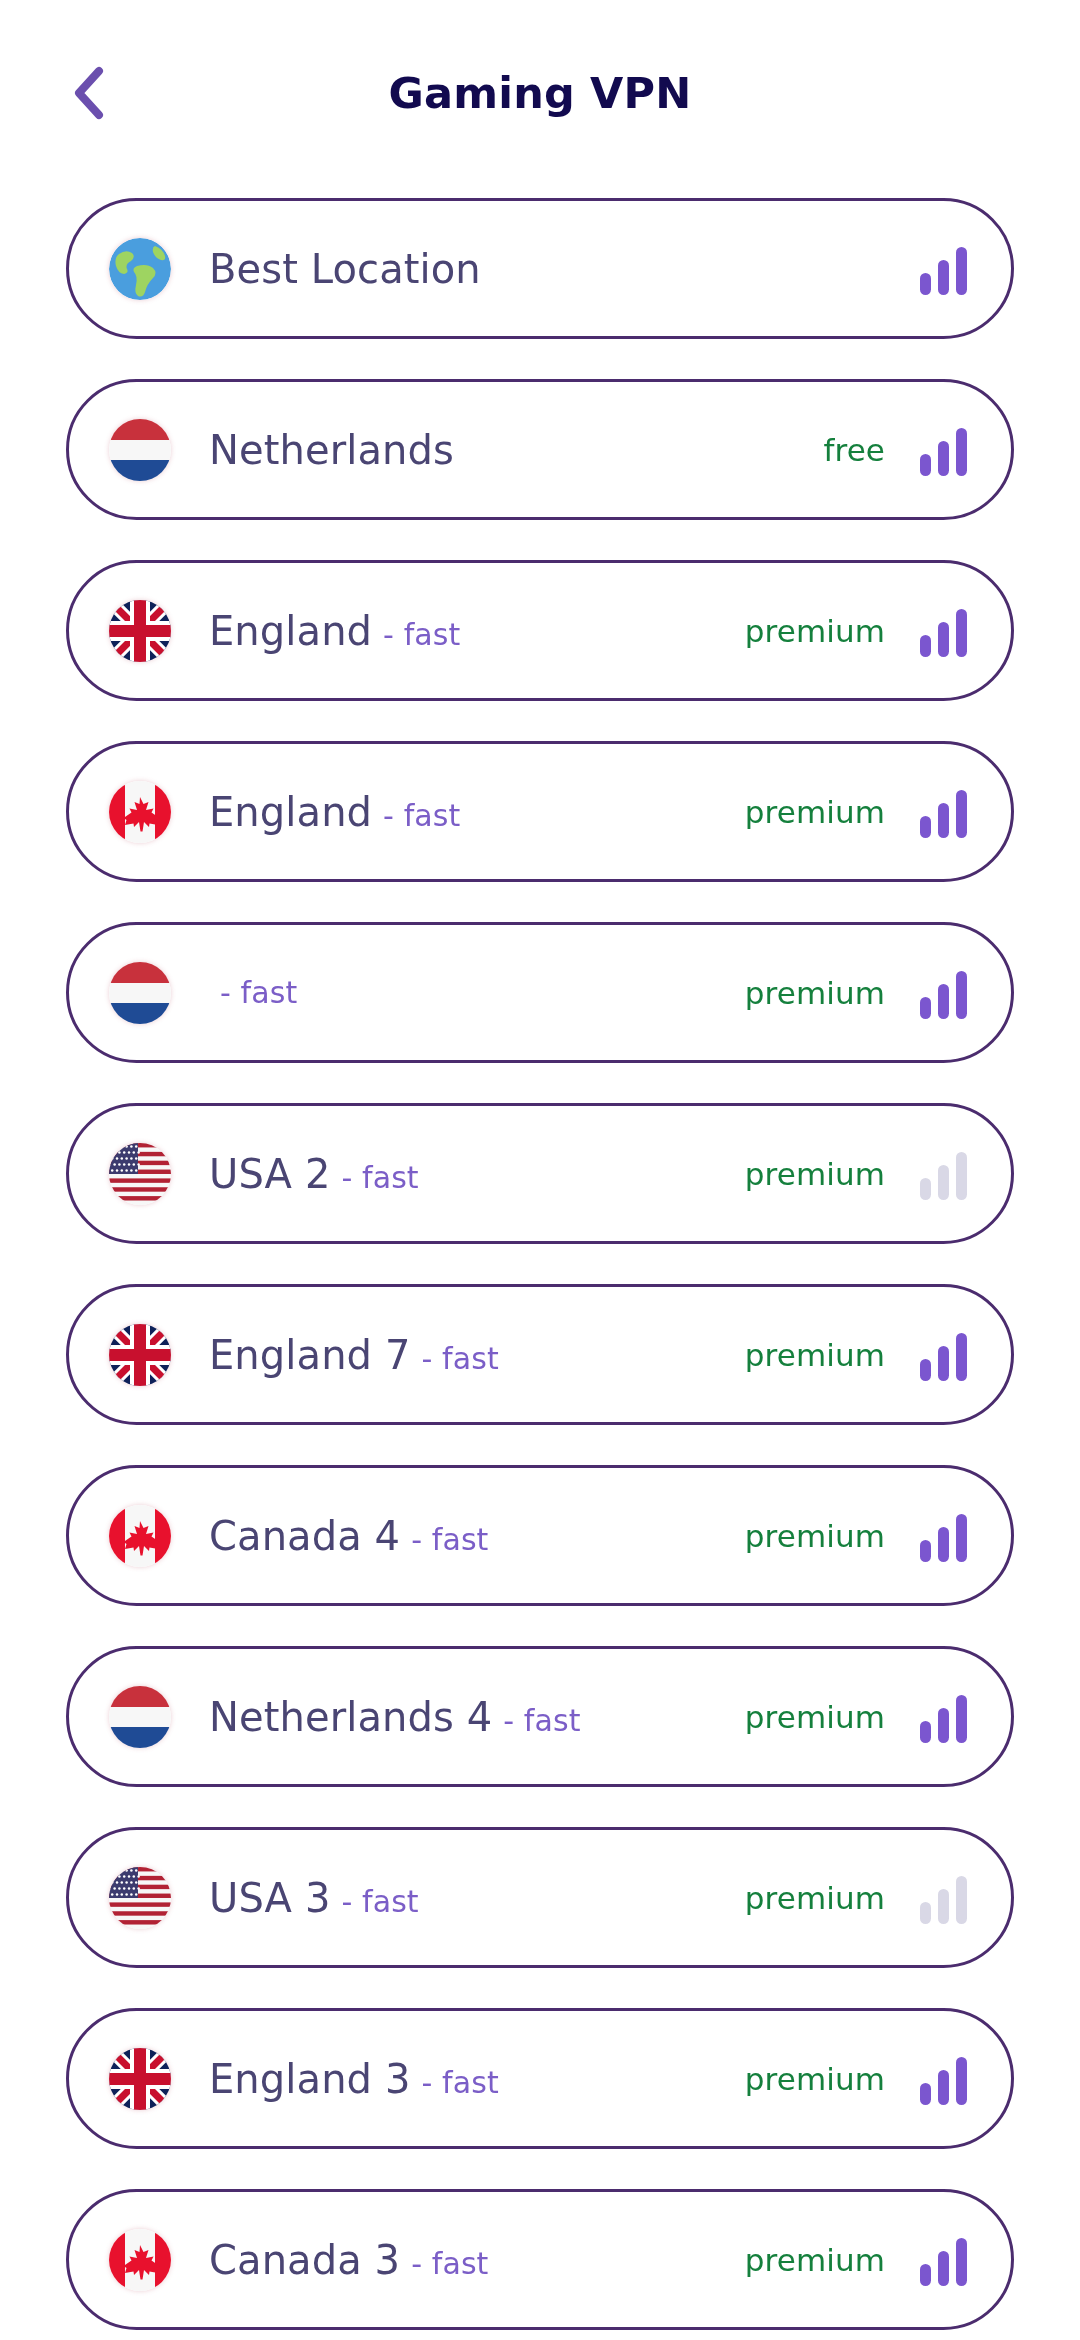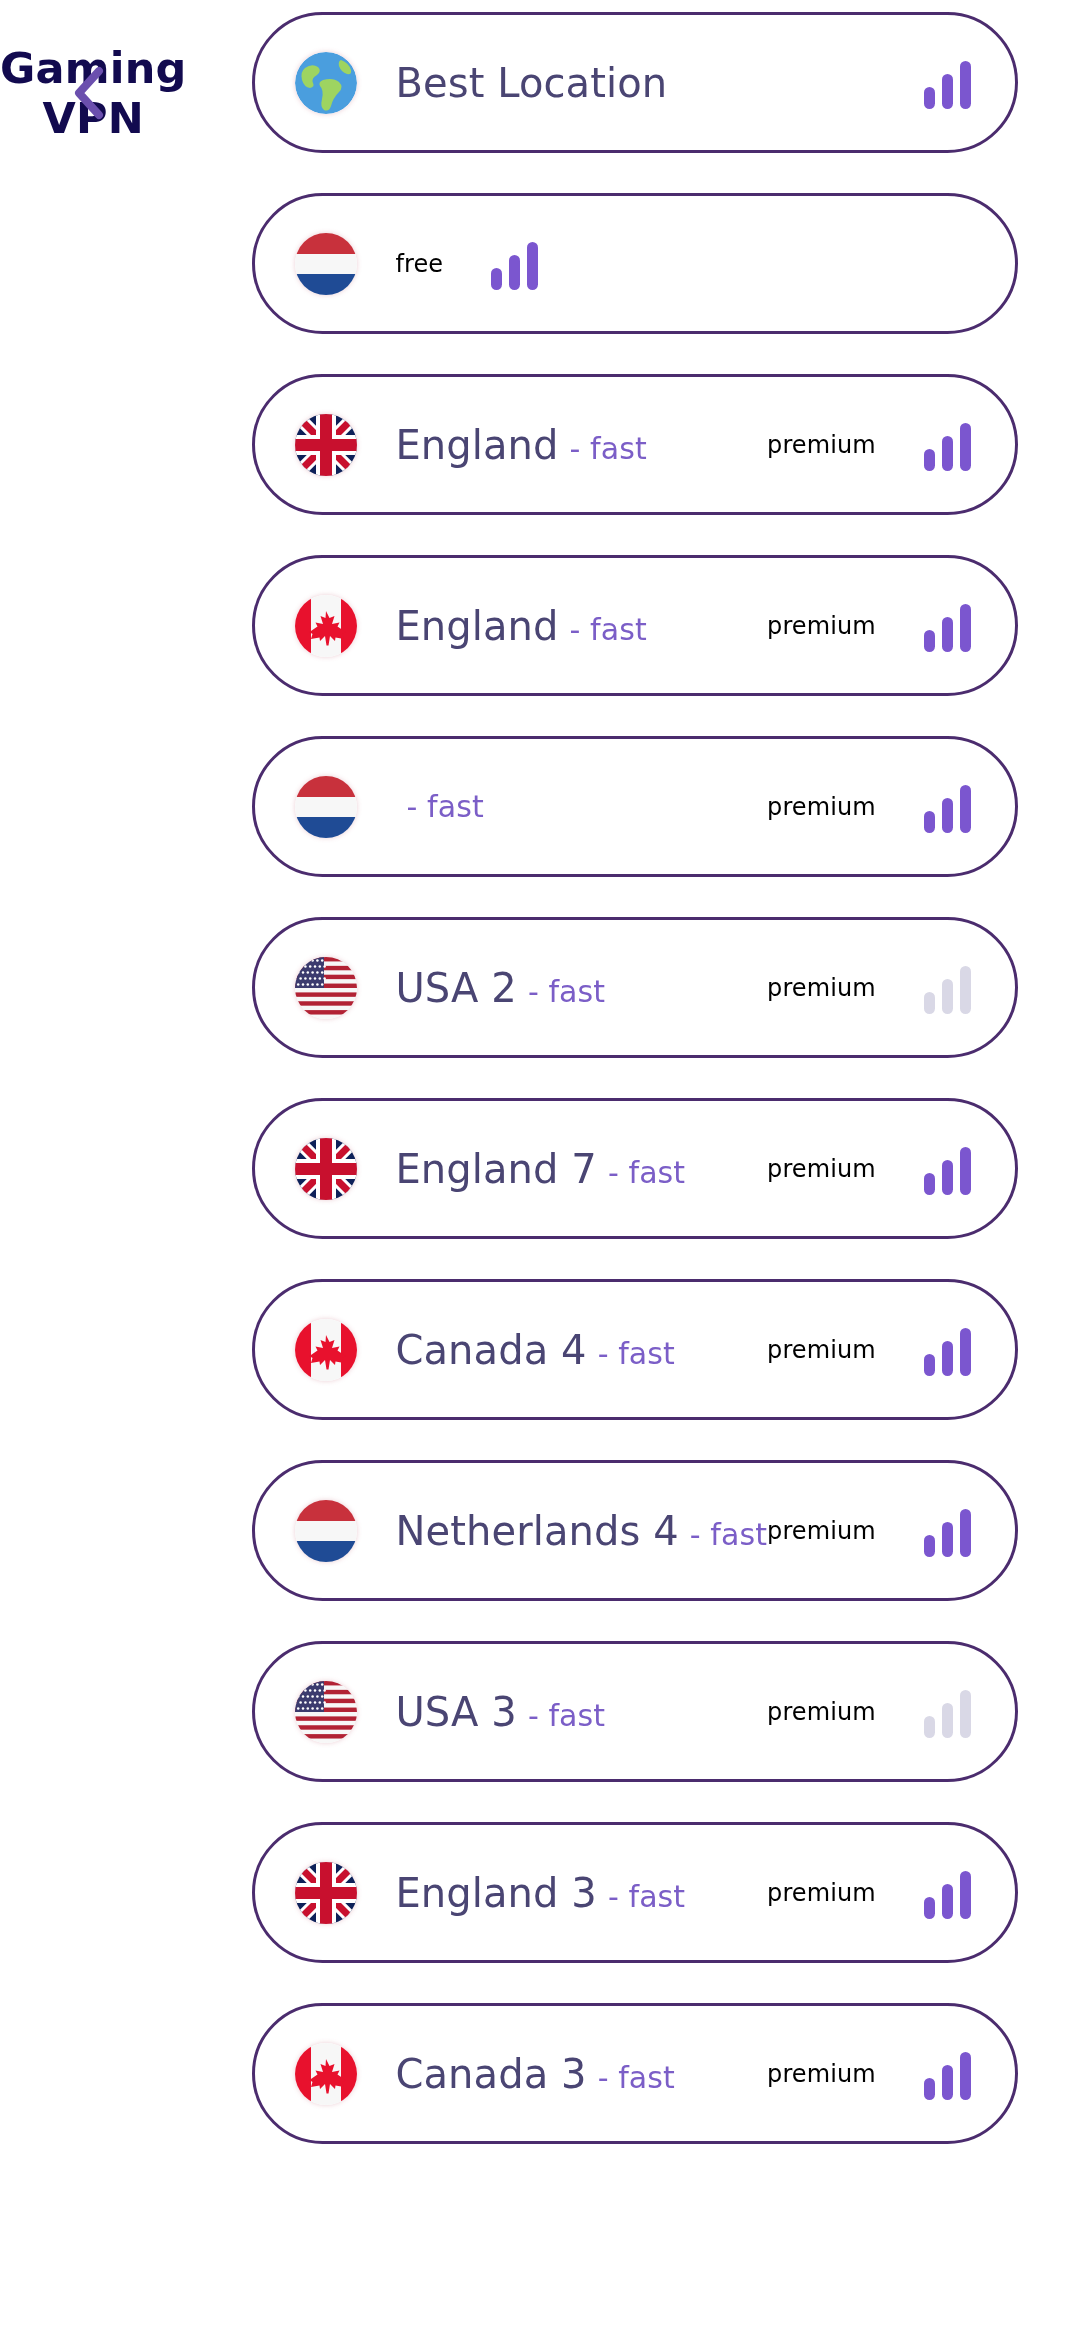--- a/index.html
+++ b/index.html
@@ -7,21 +7,21 @@
     width:1080px; height:2340px;
     background:#ffffff;
     font-family:"DejaVu Sans", sans-serif;
     overflow:hidden;
   }
   .screen {
     width:1080px; height:2340px;
     background:#ffffff;
     position:relative;
     display:flex;
-    flex-direction:row;
+    flex-direction:column;
     border-radius:14px;
   }
 
   
   .header {
     height:186px;
     flex:0 0 186px;
     position:relative;
     display:flex;
     align-items:center;
@@ -99,23 +99,23 @@
   .loc-suffix {
     font-size:30px;
     font-weight:400;
     color:#7b5ec7;
     margin-left:11px;
     letter-spacing:0.1px;
   }
 
   
   .tier {
-    font-size:24px;
-    color:#000000;
-    margin-right:43px;
+    font-size:31px;
+    color:#15803d;
+    margin-right:30px;
     flex:0 0 auto;
     letter-spacing:0.1px;
   }
 
   
   .signal {
     flex:0 0 auto;
     width:52px; height:52px;
     display:flex;
     align-items:flex-end;
@@ -168,20 +168,23 @@
           <i></i>
         </div>
       </div>
       <div class="row">
         <div class="flag">
           <svg viewBox="0 0 62 62">
             <rect x="0" y="0" width="62" height="21" fill="#c8313c"></rect>
             <rect x="0" y="21" width="62" height="20" fill="#f7f7f7"></rect>
             <rect x="0" y="41" width="62" height="21" fill="#1f4b95"></rect>
           </svg>
+        </div>
+        <div class="labels">
+          <span class="loc-name">Netherlands</span>
         </div>
         <span class="tier">free</span>
         <div class="signal">
           <i></i>
           <i></i>
           <i></i>
         </div>
       </div>
       <div class="row">
         <div class="flag">

